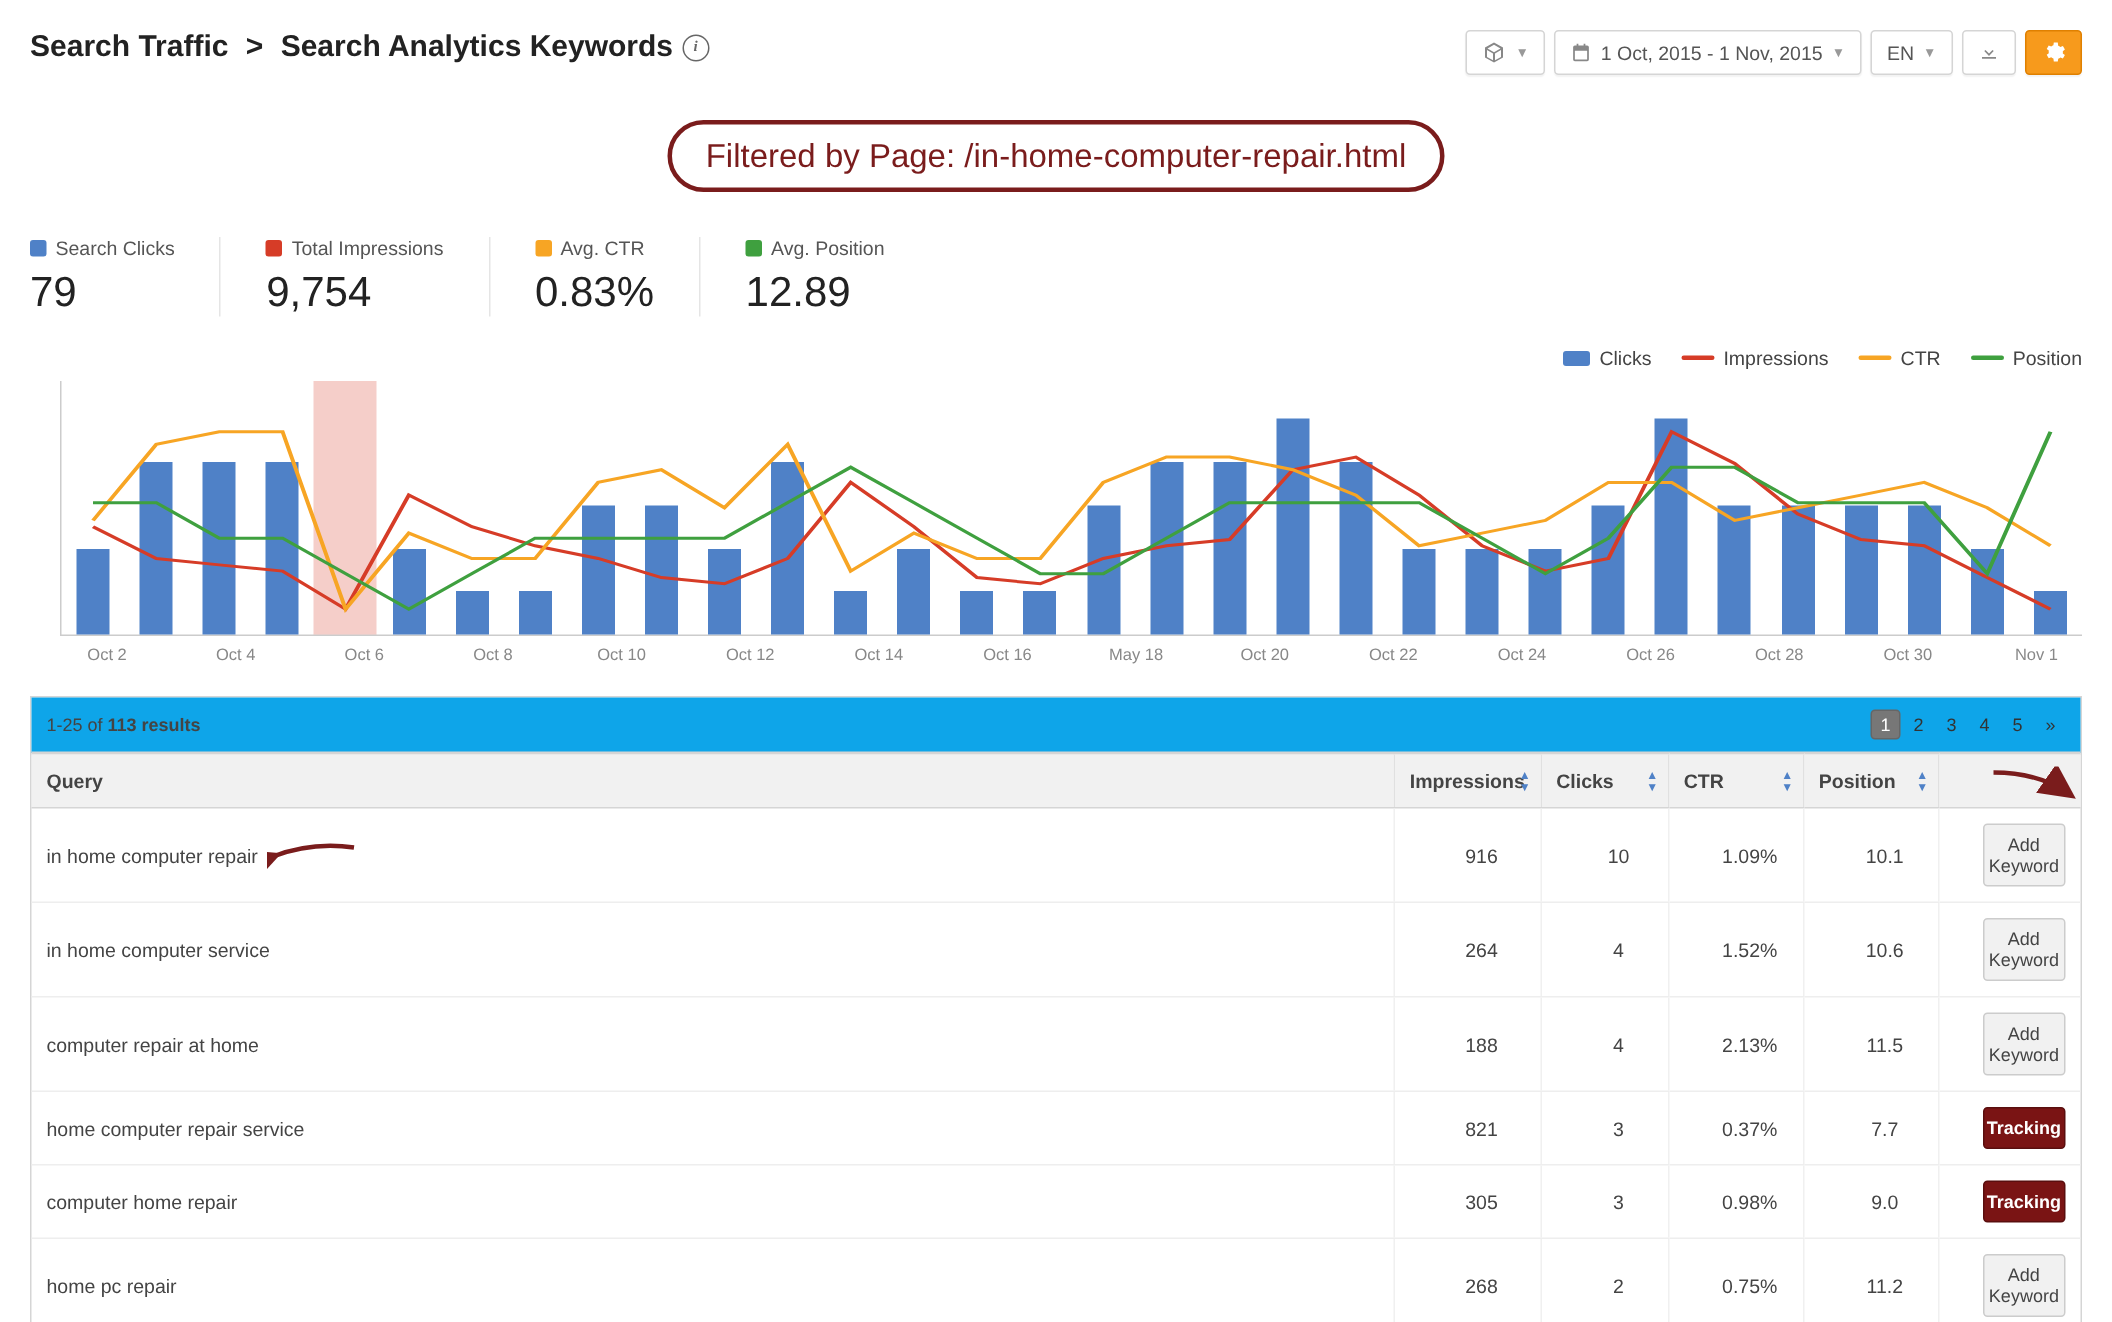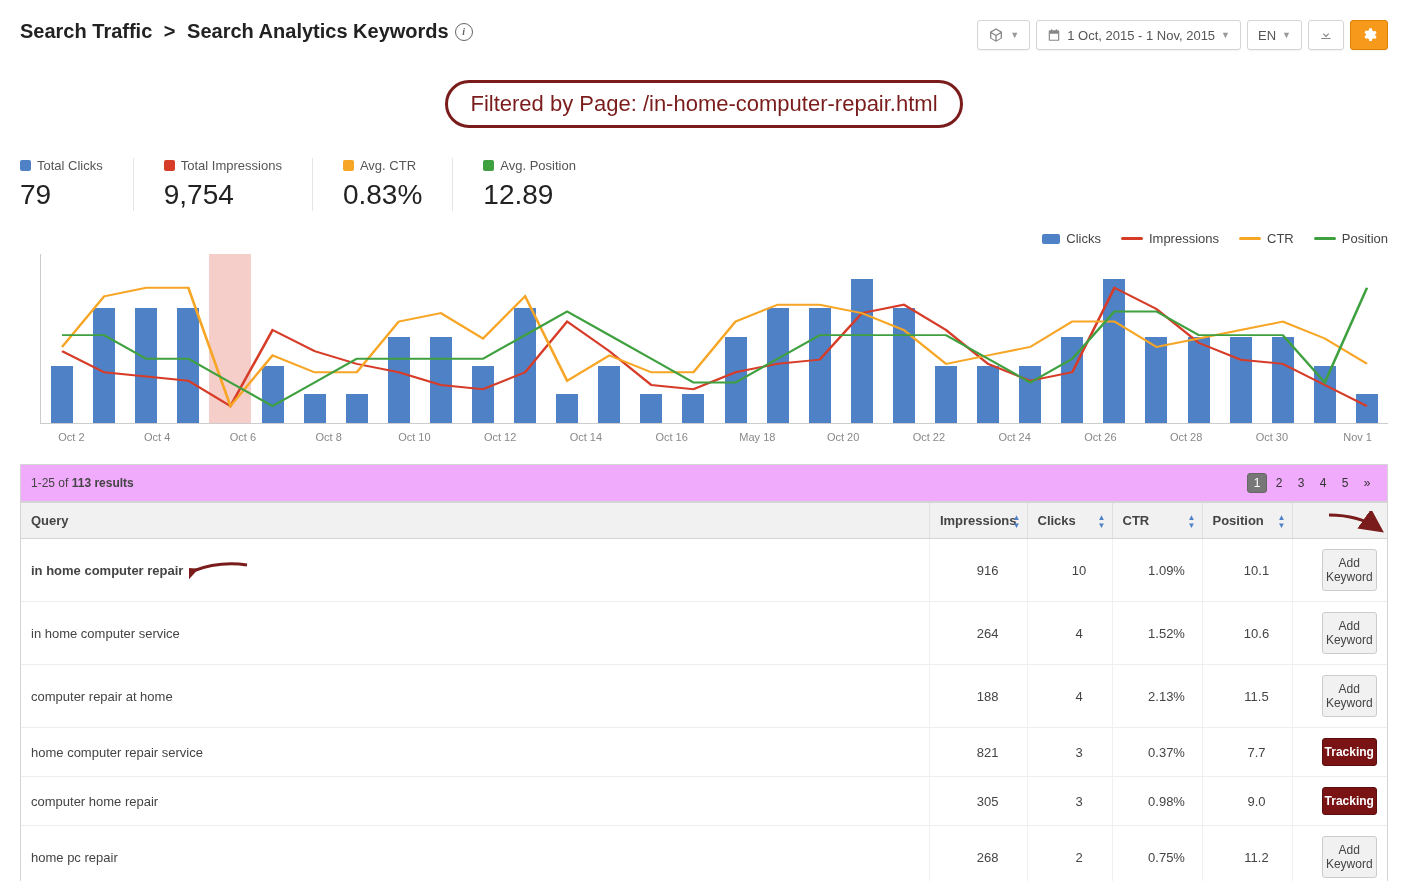--- a/index.html
+++ b/index.html
@@ -45,21 +45,21 @@
 .barcell { flex:1; display:flex; justify-content:center; align-items:flex-end; position:relative; height:100%; }
 .barcell.hl { background:rgba(214,60,39,.25); }
 .bar { width:22px; background:#4f81c7; }
 .xlabels { position:absolute; top:100%; left:0; right:0; display:flex; margin-top:8px;gap:25px; }
 .xlabels span { flex:2; text-align:center; font-size:11px; color:#888; }
 .svglines { position:absolute; inset:0; width:100%; height:100%; }
 .svglines polyline { fill:none; stroke-width:2; }
 
 
 .tbl-ctr { border:1px solid #d5d5d5; }
-.tbl-top { display:flex; justify-content:space-between; align-items:center; padding:8px 10px; background:#f0abfc; border-bottom:1px solid #d5d5d5; font-size:12px; color:#444; }
+.tbl-top { display:flex; justify-content:space-between; align-items:center; padding:8px 10px; background:#0ea5e9; border-bottom:1px solid #d5d5d5; font-size:12px; color:#444; }
 .pager { display:flex; gap:2px; align-items:center; }
 .pager a { display:inline-flex; width:20px; height:20px; align-items:center; justify-content:center; font-size:12px; color:#333; text-decoration:none; border:1px solid transparent; border-radius:3px; cursor:pointer; }
 .pager a.active { background:#777; color:#fff; border-color:#666; }
 
 table { width:100%; border-collapse:collapse; font-size:13px; }
 thead th { background:#f1f1f1; text-align:left; padding:10px; font-weight:700; color:#444; border-bottom:1px solid #d5d5d5; border-top:1px solid #d5d5d5; position:relative; }
 thead th + th { border-left:1px solid #e0e0e0; }
 .sorter { position:absolute; right:6px; top:50%; transform:translateY(-50%); display:flex; flex-direction:column; gap:1px; font-size:8px; line-height:7px; }
 .sorter span { color:#4f81c7; cursor:pointer; }
 tbody td { padding:10px; border-bottom:1px solid #eee; color:#444; }
@@ -119,21 +119,21 @@
 
   <div class="filter-wrap">
     <span class="filter-pill">Filtered by Page: /in-home-computer-repair.html</span>
   </div>
 
   <div class="summary">
     <div class="metrics">
       <div class="metric">
         <div class="metric-label">
             <span class="swatch sw-clicks"></span>
-            <span>Total Clicks</span>
+            <span>Search Clicks</span>
           </div>
         <div class="metric-value">79</div>
       </div>
       <div class="metric">
         <div class="metric-label">
             <span class="swatch sw-impr"></span>
             <span>Total Impressions</span>
           </div>
         <div class="metric-value">9,754</div>
       </div>
@@ -329,21 +329,21 @@
               </span></th>
           <th class="col-pos"><span>Position</span><span class="sorter">
                 <span>▲</span>
                 <span>▼</span>
               </span></th>
           <th class="col-act"></th>
         </tr>
       </thead>
       <tbody id="tblbody">
           <tr>
-            <td><span style="position:relative;display:inline-block;font-weight:bold;">in home computer repair<span class="arrow-annot" style="left:100%;top:-4px;margin-left:6px;"><svg viewBox="0 0 60 22">
+            <td><span style="position:relative;display:inline-block;">in home computer repair<span class="arrow-annot" style="left:100%;top:-4px;margin-left:6px;"><svg viewBox="0 0 60 22">
                     <defs>
                       <marker id="ah1" markerWidth="8" markerHeight="8" refX="2" refY="4" orient="auto">
                         <path d="M8 0 L0 4 L8 8 z" fill="#7a1c1c"></path>
                       </marker>
                     </defs>
                     <path d="M58 6 Q30 2 4 12" stroke="#7a1c1c" stroke-width="3" fill="none" marker-end="url(#ah1)"></path>
                   </svg></span></span></td>
             <td class="num">916</td>
             <td class="num">10</td>
             <td class="num">1.09%</td>

